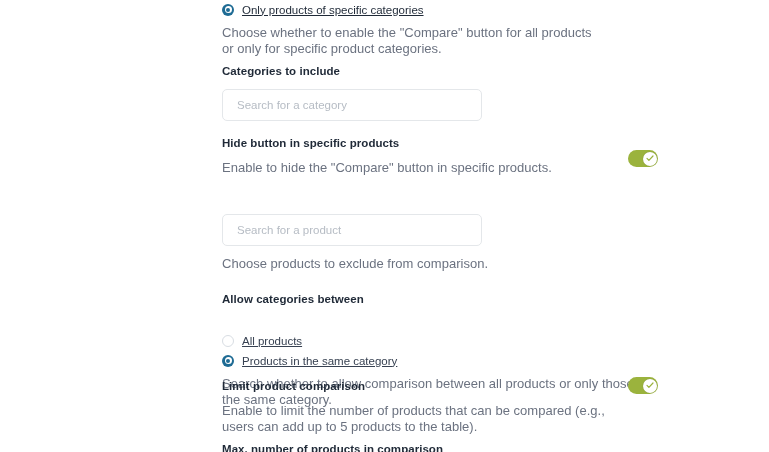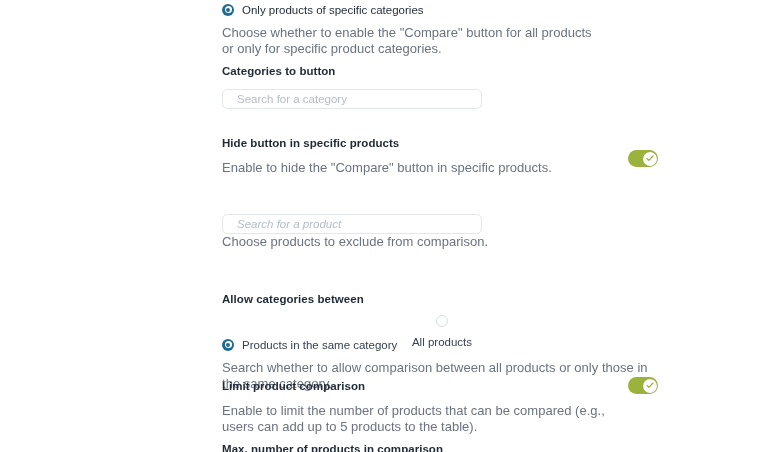--- a/index.html
+++ b/index.html
@@ -81,27 +81,28 @@
     top: 4px;
     width: 4px;
     height: 4px;
     border-radius: 50%;
     background: #1e6b94;
   }
   .radio-label {
     font-size: 11.5px;
     color: #374151;
     line-height: 14px;
+    text-decoration: underline;
   }
   .radio-label.strong { color: #1f2937; }
 
   
   .search-input {
     width: 260px;
-    height: 20px;
+    height: 32px;
     border: 1px solid #e4e7ea;
     border-radius: 5px;
     background: #ffffff;
     padding: 0 14px;
     font-family: "Liberation Sans", sans-serif;
     font-size: 11.5px;
     color: #374151;
     outline: none;
   }
   .search-input::placeholder {
@@ -144,38 +145,38 @@
 
     <div class="field-block pos" style="top:0px;">
       <div class="radio-row">
         <span class="radio checked"></span>
         <span class="radio-label strong">Only products of specific categories</span>
       </div>
       <div class="desc" style="margin-top:6px; width:372px;">Choose whether to enable the "Compare" button for all products or only for specific product categories.</div>
     </div>
 
     <div class="field-block pos" style="top:64px;">
-      <div class="label">Categories to button</div>
+      <div class="label">Categories to include</div>
       <input class="search-input" style="margin-top: 10px;" type="text" placeholder="Search for a category">
     </div>
 
     <div class="field-block pos" style="top:136px;">
       <div class="label">Hide button in specific products</div>
       <div class="desc" style="margin-top:9px;">Enable to hide the "Compare" button in specific products.</div>
     </div>
 
     <div class="field-block pos" style="top:204px;">
-      <input class="search-input" style="margin-top: 10px; font-style: italic;" type="text" placeholder="Search for a product">
-      <div class="desc" style="">Choose products to exclude from comparison.</div>
+      <input class="search-input" style="margin-top: 10px;" type="text" placeholder="Search for a product">
+      <div class="desc" style="margin-top:10px;">Choose products to exclude from comparison.</div>
     </div>
 
     <div class="field-block pos" style="top:292px;">
       <div class="label">Allow categories between</div>
 
-      <div class="radio-row" style="margin-top:8px;flex-direction:column;">
+      <div class="radio-row" style="margin-top:24px;">
         <span class="radio"></span>
         <span class="radio-label">All products</span>
       </div>
 
       <div class="radio-row" style="margin-top:1px;">
         <span class="radio checked"></span>
         <span class="radio-label">Products in the same category</span>
       </div>
 
       <div class="desc" style="margin-top:6px;">Search whether to allow comparison between all products or only those in the same category.</div>

